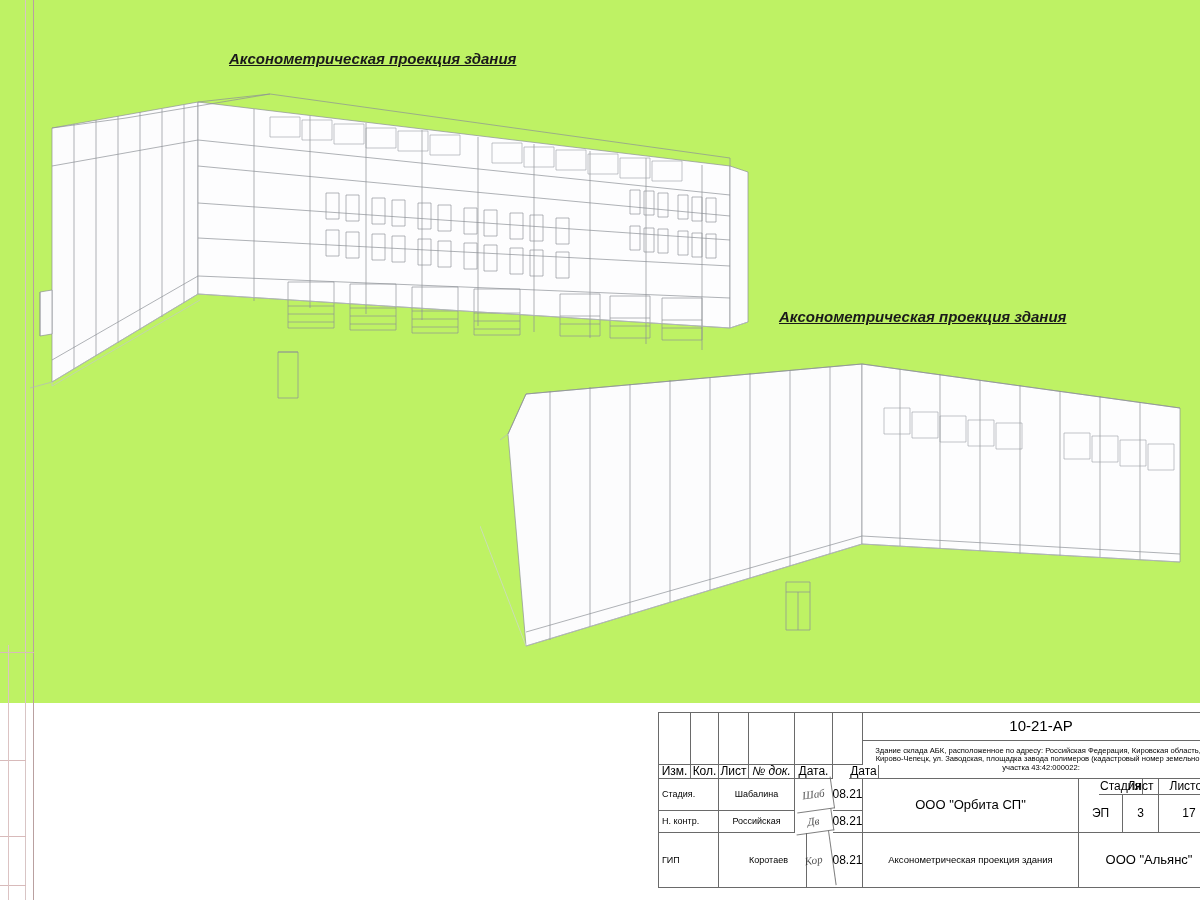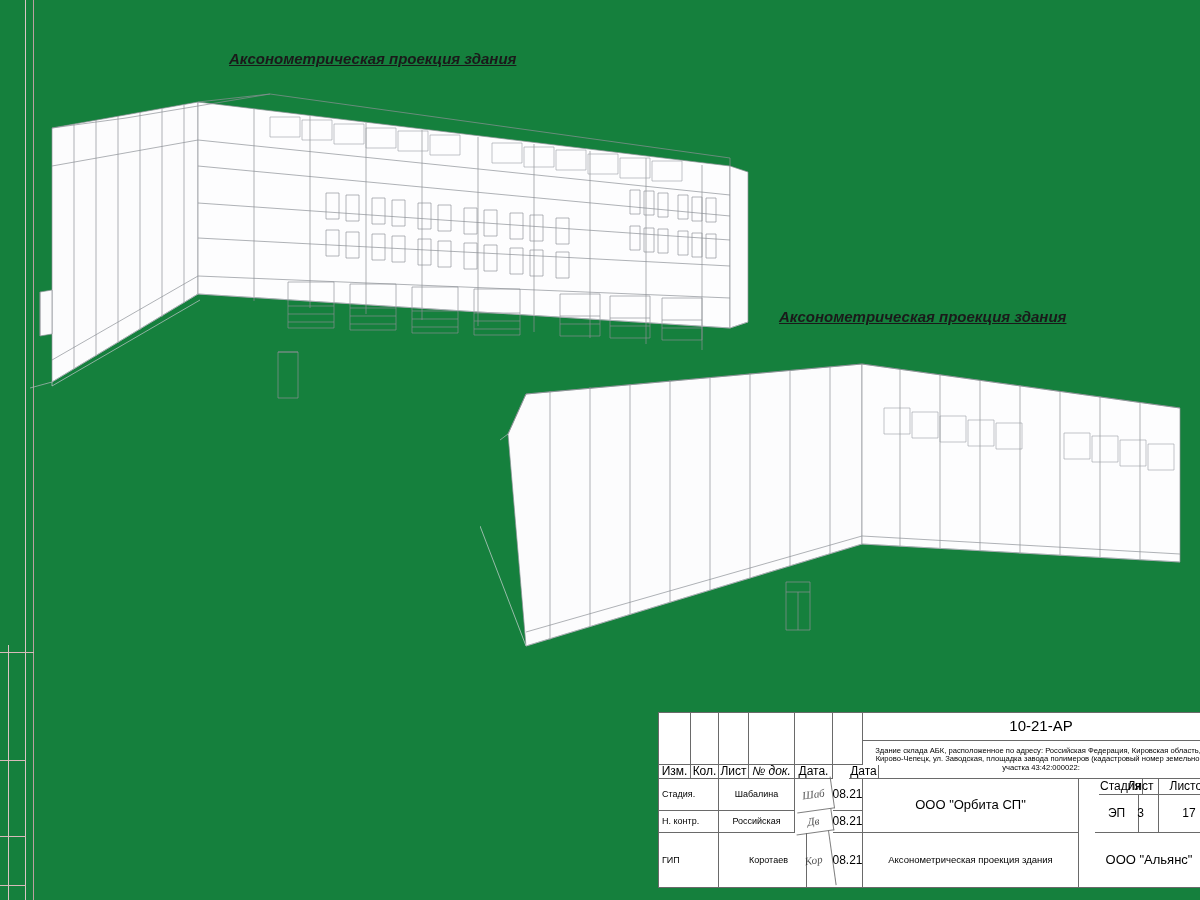--- a/index.html
+++ b/index.html
@@ -11,22 +11,22 @@
     width: 1200px;
     height: 900px;
     position: relative;
     font-family: "Liberation Sans", sans-serif;
     overflow: hidden;
   }
   #sheet {
     position: absolute;
     left: 0; top: 0;
     width: 1200px;
-    height: 900px;
-    background: #15803d;
+    height: 703px;
+    background: #bef264;
   }
   
   .frame-line {
     position: absolute;
     background: #c8b0b0;
   }
   .frame-outer-left {
     left: 33px; top: -10px; width: 1px; height: 915px;
     background: #b9a0a0;
   }
@@ -349,21 +349,21 @@
     <div class="cell obj-code" style="left:204px; top:0; width:356px; height:28px; border-right:none;">10-21-АР</div>
 
     <div class="cell descr" style="left:204px; top:28px; width:356px; height:38px; border-right:none;">Здание склада АБК, расположенное по адресу: Российская Федерация, Кировская область, г. Кирово-Чепецк, ул. Заводская, площадка завода полимеров (кадастровый номер земельного участка 43:42:000022:</div>
 
     <div class="cell company" style="left:204px; top:66px; width:216px; height:54px;">ООО "Орбита СП"</div>
 
     <div class="cell hdr-small" style="left:440px; top:66px; width:44px; height:16px;">Стадия</div>
     <div class="cell hdr-small" style="left:464px; top:66px; width:36px; height:16px;">Лист</div>
     <div class="cell hdr-small" style="left:500px; top:66px; width:60px; height:16px; border-right:none;">Листов</div>
 
-    <div class="cell stage-val" style="left:436px; top:82px; width:44px; height:38px;">ЭП</div>
+    <div class="cell stage-val" style="left:420px; top:82px; width:44px; height:38px;">ЭП</div>
     <div class="cell stage-val" style="left:464px; top:82px; width:36px; height:38px;">3</div>
     <div class="cell stage-val" style="left:500px; top:82px; width:60px; height:38px; border-right:none;">17</div>
 
     <div class="cell sheetname noborder-b" style="left:204px; top:120px; width:216px; height:55px;">Аксонометрическая проекция здания</div>
 
     <div class="cell company noborder-b" style="left:420px; top:120px; width:140px; height:55px; border-right:none;">ООО "Альянс"</div>
   </div>
 
 </div>
 

